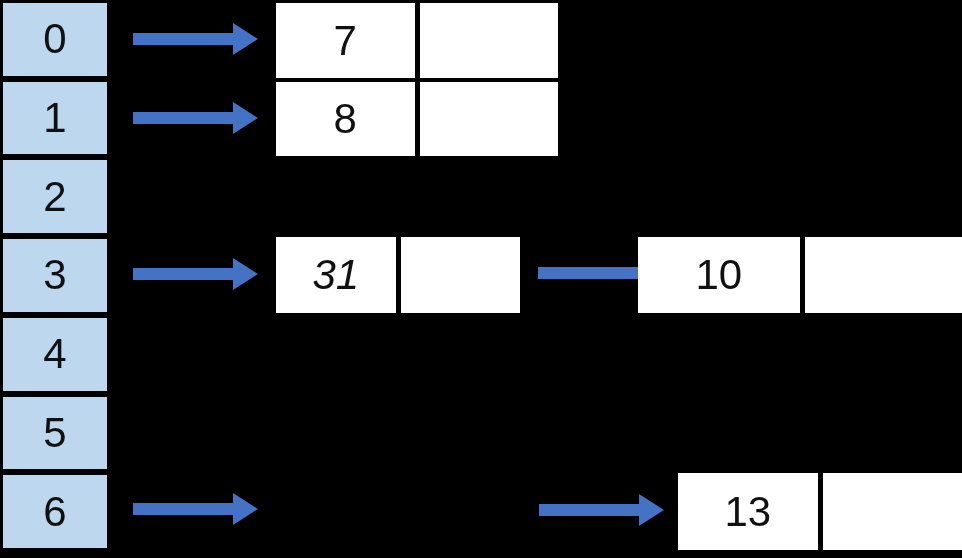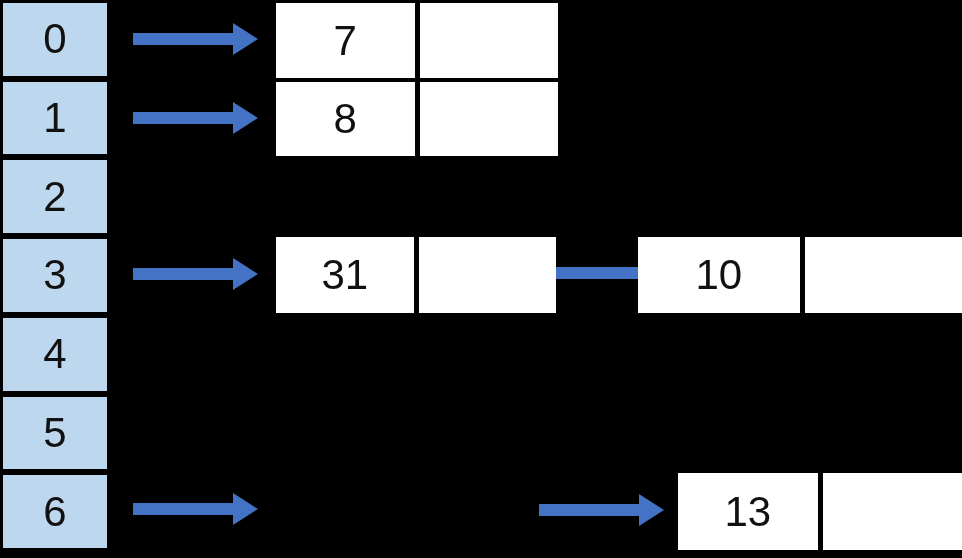--- a/index.html
+++ b/index.html
@@ -122,21 +122,21 @@
   <div class="node" style="left:276px; top:3px; width:282px; height:75px;">
     <div class="cell">7</div>
     <div class="cell"></div>
   </div>
 
   <div class="node" style="left:276px; top:82px; width:282px; height:74px;">
     <div class="cell">8</div>
     <div class="cell"></div>
   </div>
 
-  <div class="node" style="left:276px; top:237px; width:280px; height:76px;">
+  <div class="node" style="left:276px; top:237px; width:244px; height:76px;font-style:italic;">
     <div class="cell">31</div>
     <div class="cell"></div>
   </div>
   <div class="node" style="left:638px; top:237px; width:328px; height:76px;">
     <div class="cell">10</div>
     <div class="cell"></div>
   </div>
 
   <div class="node" style="left:678px; top:473px; width:284px; height:77px;">
     <div class="cell">13</div>

